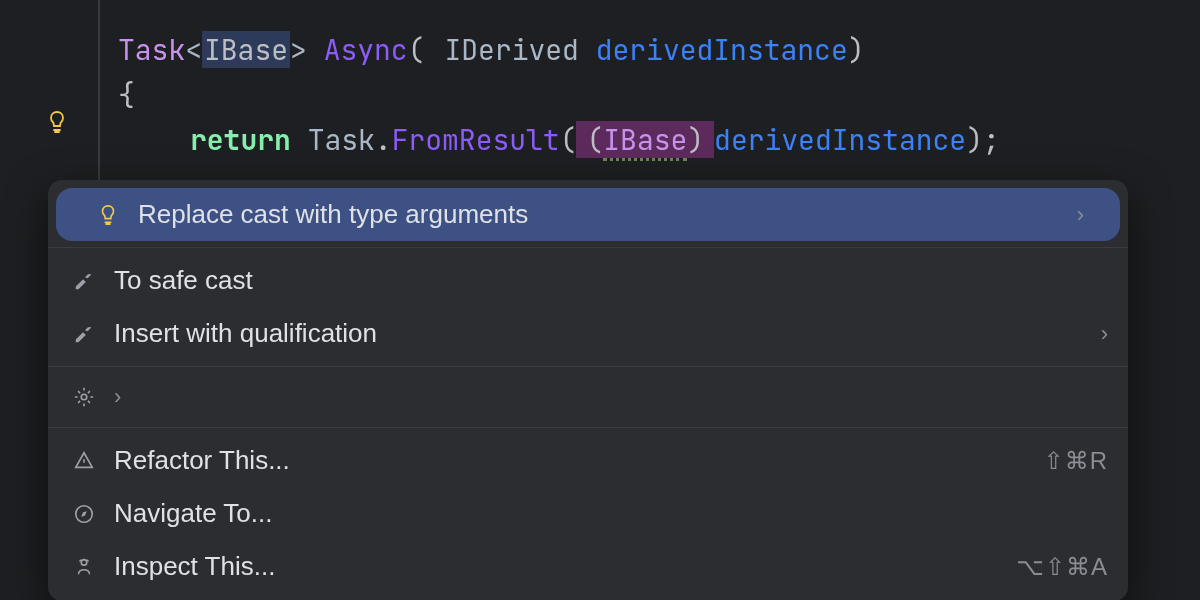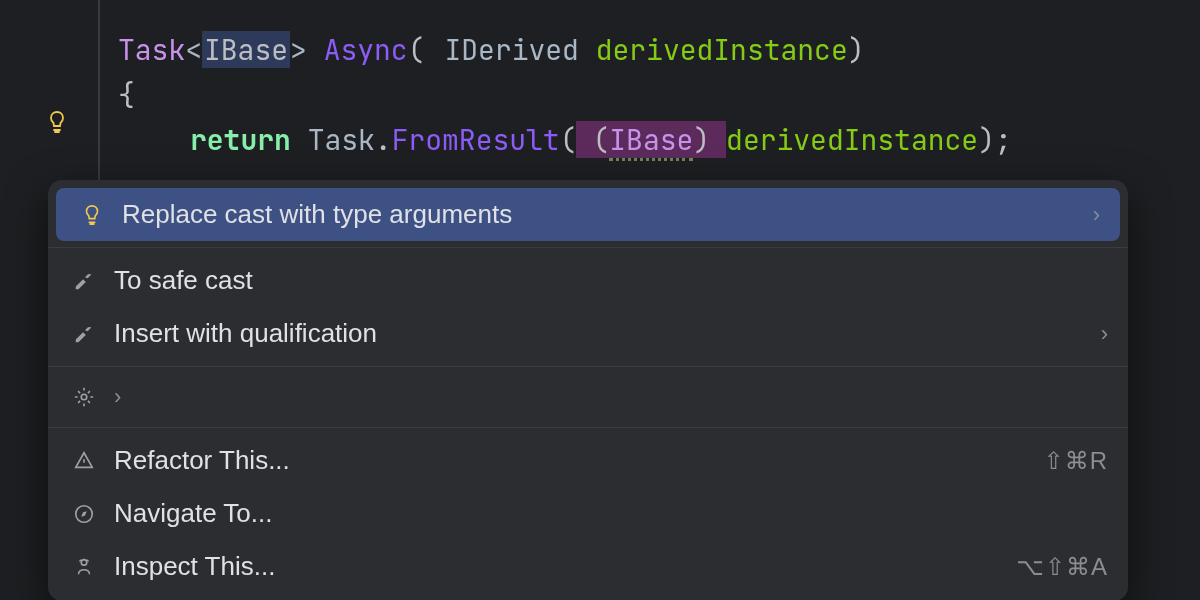--- a/index.html
+++ b/index.html
@@ -41,29 +41,29 @@
       line-height: 1.6;
       color: #bcbec4;
     }
     .code-line {
       white-space: pre;
     }
     .indent { display: inline-block; width: 72px; }
     .generic { color: #a9b7c6; }
     .method-name { color: #8b5cf6; }
     .param-type { color: #a9b7c6; margin-left: 20px; }
-    .param-name { color: #84cc16; }
+    .param-name { color: #3b82f6; }
     .brace { color: #bcbec4; }
     .return-kw { color: #86efac; font-weight: bold; }
     .class-name { color: #a9b7c6; }
     .paren { color: #bcbec4; }
     .cast-highlight {
       background: #5c2b5c;
       color: #c792ea;
-      padding: 0 16px;
+      padding: 0 10px;
       position: relative;
     }
     .underline-dots {
       border-bottom: 3px dotted #6a8759;
     }
     .ibase-hl {
       background: #2d3a5a;
       padding: 0 2px;
     }
     .purple-kw { color: #c792ea; }
@@ -83,23 +83,23 @@
       display: flex;
       align-items: center;
       padding: 11px 20px;
       color: #dfe1e5;
       font-size: 26px;
       cursor: pointer;
       position: relative;
     }
     .menu-item.selected {
       background: #3d5185;
-      border-radius: 8px;
+      border-radius: 16px;
       margin: 0 8px;
-      padding: 11px 20px;
+      padding: 11px 36px;
     }
     .menu-icon {
       width: 32px;
       display: flex;
       align-items: center;
       justify-content: center;
       margin-right: 14px;
       color: #9da0a8;
       flex-shrink: 0;
     }

